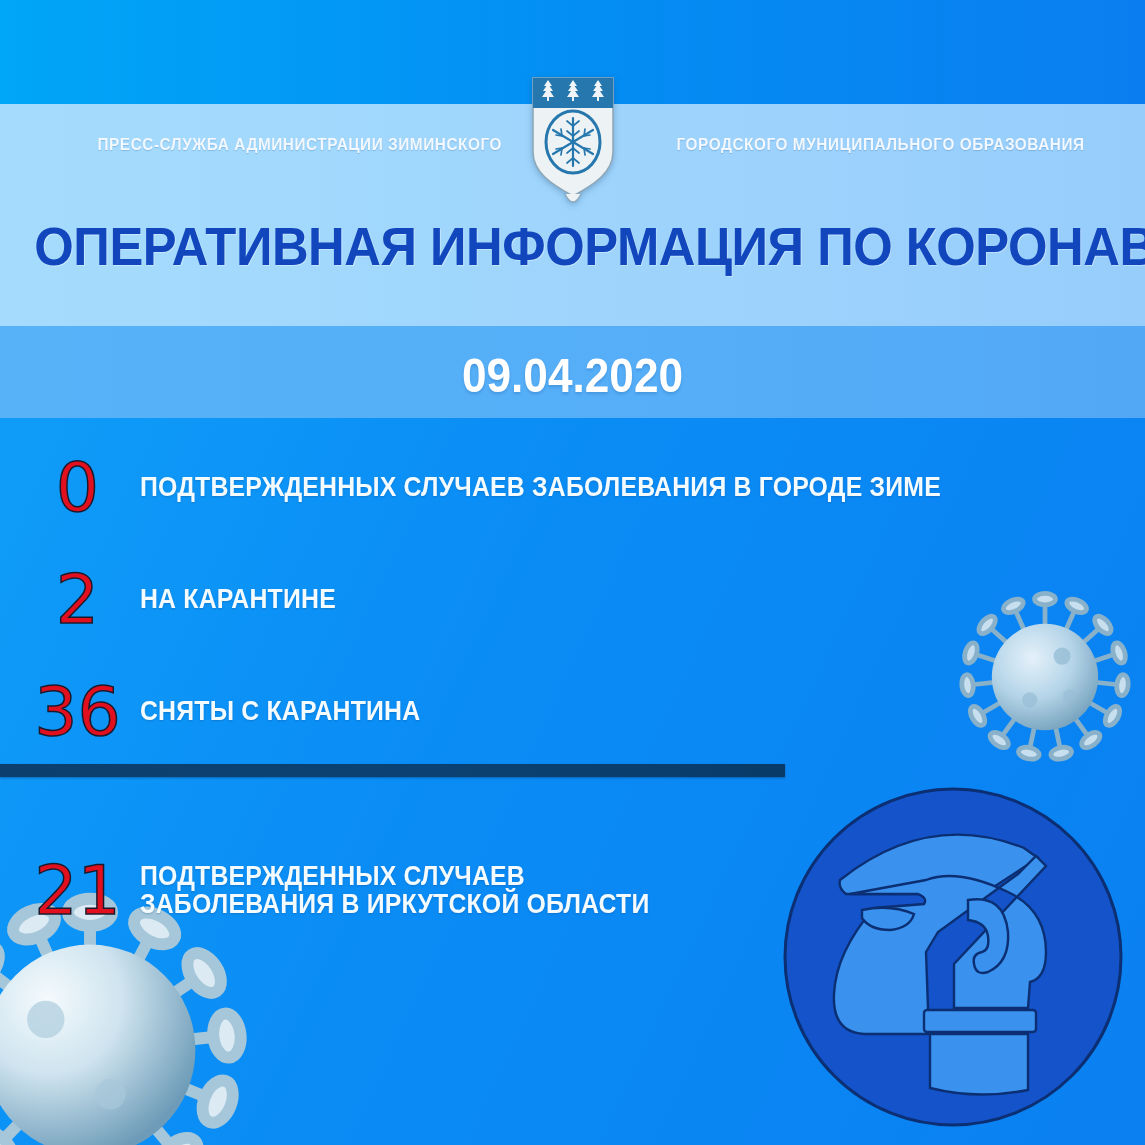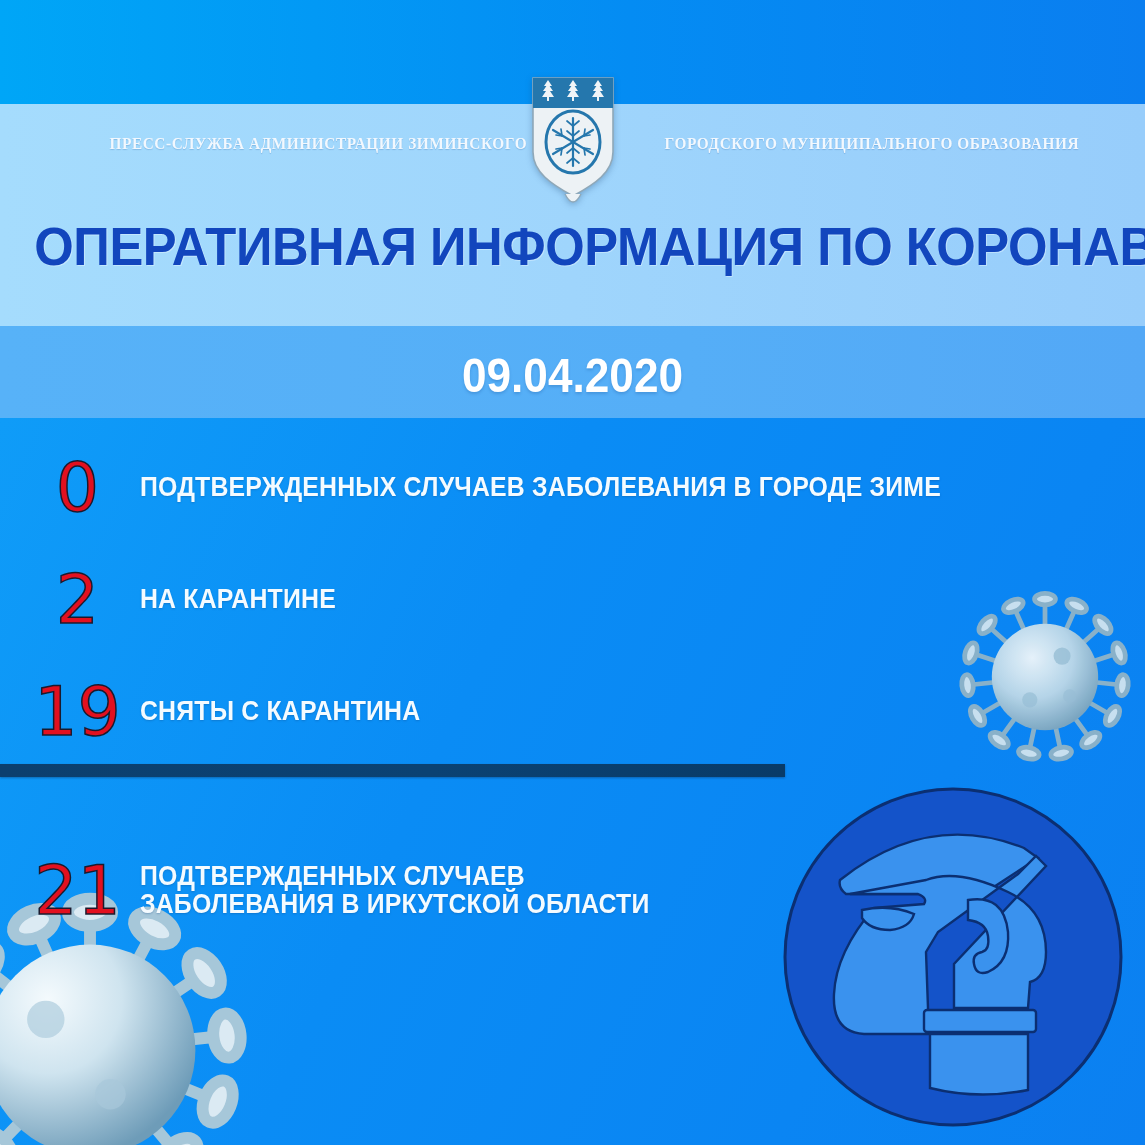--- a/index.html
+++ b/index.html
@@ -49,22 +49,21 @@
   
   .header {
     position: absolute;
     top: 104px;
     left: 0;
     width: 100%;
     height: 80px;
     display: flex;
     align-items: center;
     justify-content: center;
-    gap: 4px;
-    font-family: Liberation Serif, serif;
+    gap: 16px;
   }
   .header-text {
     font-size: 16.5px;
     font-weight: 700;
     letter-spacing: 0.6px;
     color: #f2f8fe;
     text-transform: uppercase;
     transform: scaleX(0.93);
     white-space: nowrap;
     text-shadow: 0 1px 1px rgba(30,90,160,.25);
@@ -343,21 +342,21 @@
       <div class="stat-num">0</div>
       <div class="stat-label">ПОДТВЕРЖДЕННЫХ СЛУЧАЕВ ЗАБОЛЕВАНИЯ В ГОРОДЕ ЗИМЕ</div>
     </div>
 
     <div class="stat-row">
       <div class="stat-num">2</div>
       <div class="stat-label">НА КАРАНТИНЕ</div>
     </div>
 
     <div class="stat-row">
-      <div class="stat-num">19</div>
+      <div class="stat-num">36</div>
       <div class="stat-label">СНЯТЫ С КАРАНТИНА</div>
     </div>
 
     <div style="height:68px"></div>
 
     <div class="stat-row last">
       <div class="stat-num">21</div>
       <div class="stat-label">
         <span class="l1">ПОДТВЕРЖДЕННЫХ СЛУЧАЕВ</span>
         <span class="l2">ЗАБОЛЕВАНИЯ В ИРКУТСКОЙ ОБЛАСТИ</span>

